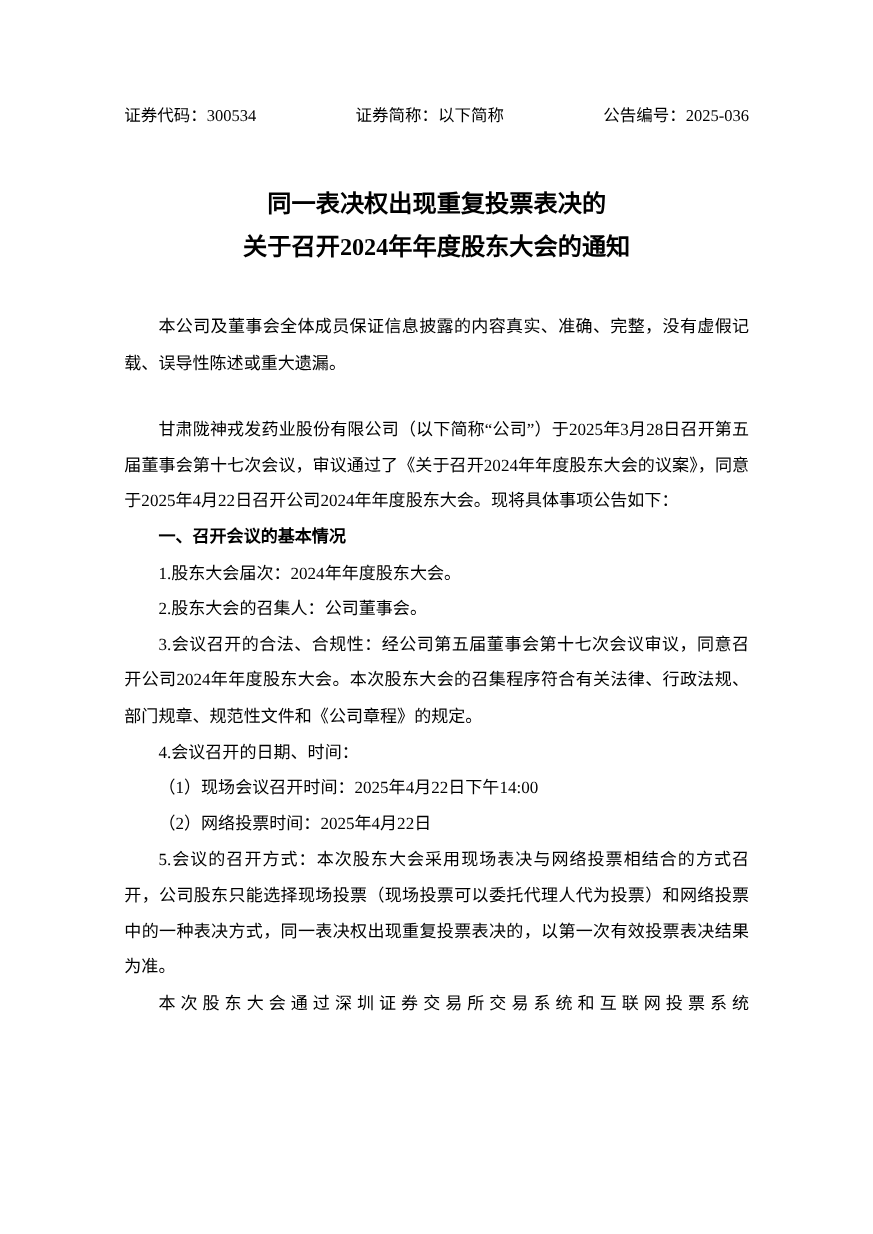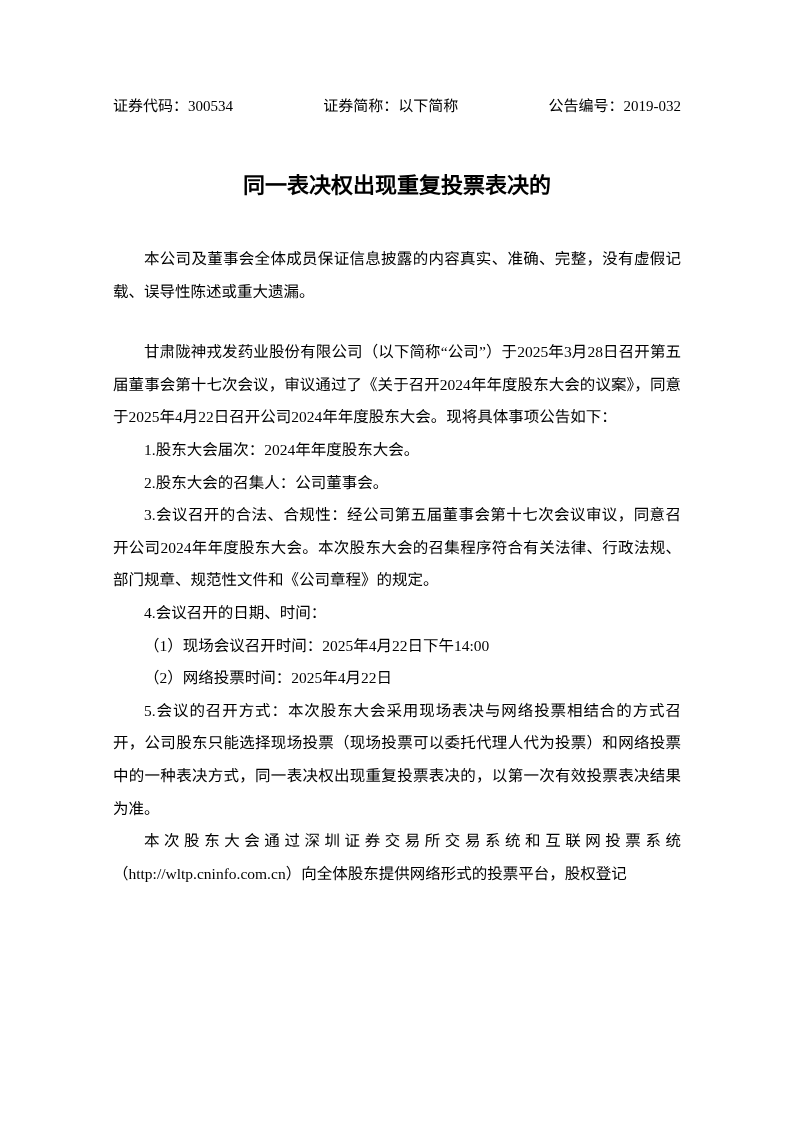--- a/index.html
+++ b/index.html
@@ -57,31 +57,33 @@
   }
 </style>
 </head>
 <body>
 
 <div class="page">
 
   <div class="doc-header">
     <span>证券代码：300534</span>
     <span>证券简称：以下简称</span>
-    <span>公告编号：2019-032</span>
+    <span>公告编号：2025-036</span>
   </div>
 
   <div class="doc-title">
     <div>同一表决权出现重复投票表决的</div>
+    <div>关于召开2024年年度股东大会的通知</div>
   </div>
 
   <p class="disclaimer">本公司及董事会全体成员保证信息披露的内容真实、准确、完整，没有虚假记载、误导性陈述或重大遗漏。</p>
 
   <div class="doc-body" id="body-container">
       <p class="normal">甘肃陇神戎发药业股份有限公司（以下简称“公司”）于2025年3月28日召开第五届董事会第十七次会议，审议通过了《关于召开2024年年度股东大会的议案》，同意于2025年4月22日召开公司2024年年度股东大会。现将具体事项公告如下：</p>
+      <p class="heading">一、召开会议的基本情况</p>
       <p class="normal">1.股东大会届次：2024年年度股东大会。</p>
       <p class="normal">2.股东大会的召集人：公司董事会。</p>
       <p class="normal">3.会议召开的合法、合规性：经公司第五届董事会第十七次会议审议，同意召开公司2024年年度股东大会。本次股东大会的召集程序符合有关法律、行政法规、部门规章、规范性文件和《公司章程》的规定。</p>
       <p class="normal">4.会议召开的日期、时间：</p>
       <p class="normal">（1）现场会议召开时间：2025年4月22日下午14:00</p>
       <p class="normal">（2）网络投票时间：2025年4月22日</p>
       <p class="normal">5.会议的召开方式：本次股东大会采用现场表决与网络投票相结合的方式召开，公司股东只能选择现场投票（现场投票可以委托代理人代为投票）和网络投票中的一种表决方式，同一表决权出现重复投票表决的，以第一次有效投票表决结果为准。</p>
       <p class="normal">本次股东大会通过深圳证券交易所交易系统和互联网投票系统（http://wltp.cninfo.com.cn）向全体股东提供网络形式的投票平台，股权登记</p>
     </div>
 

